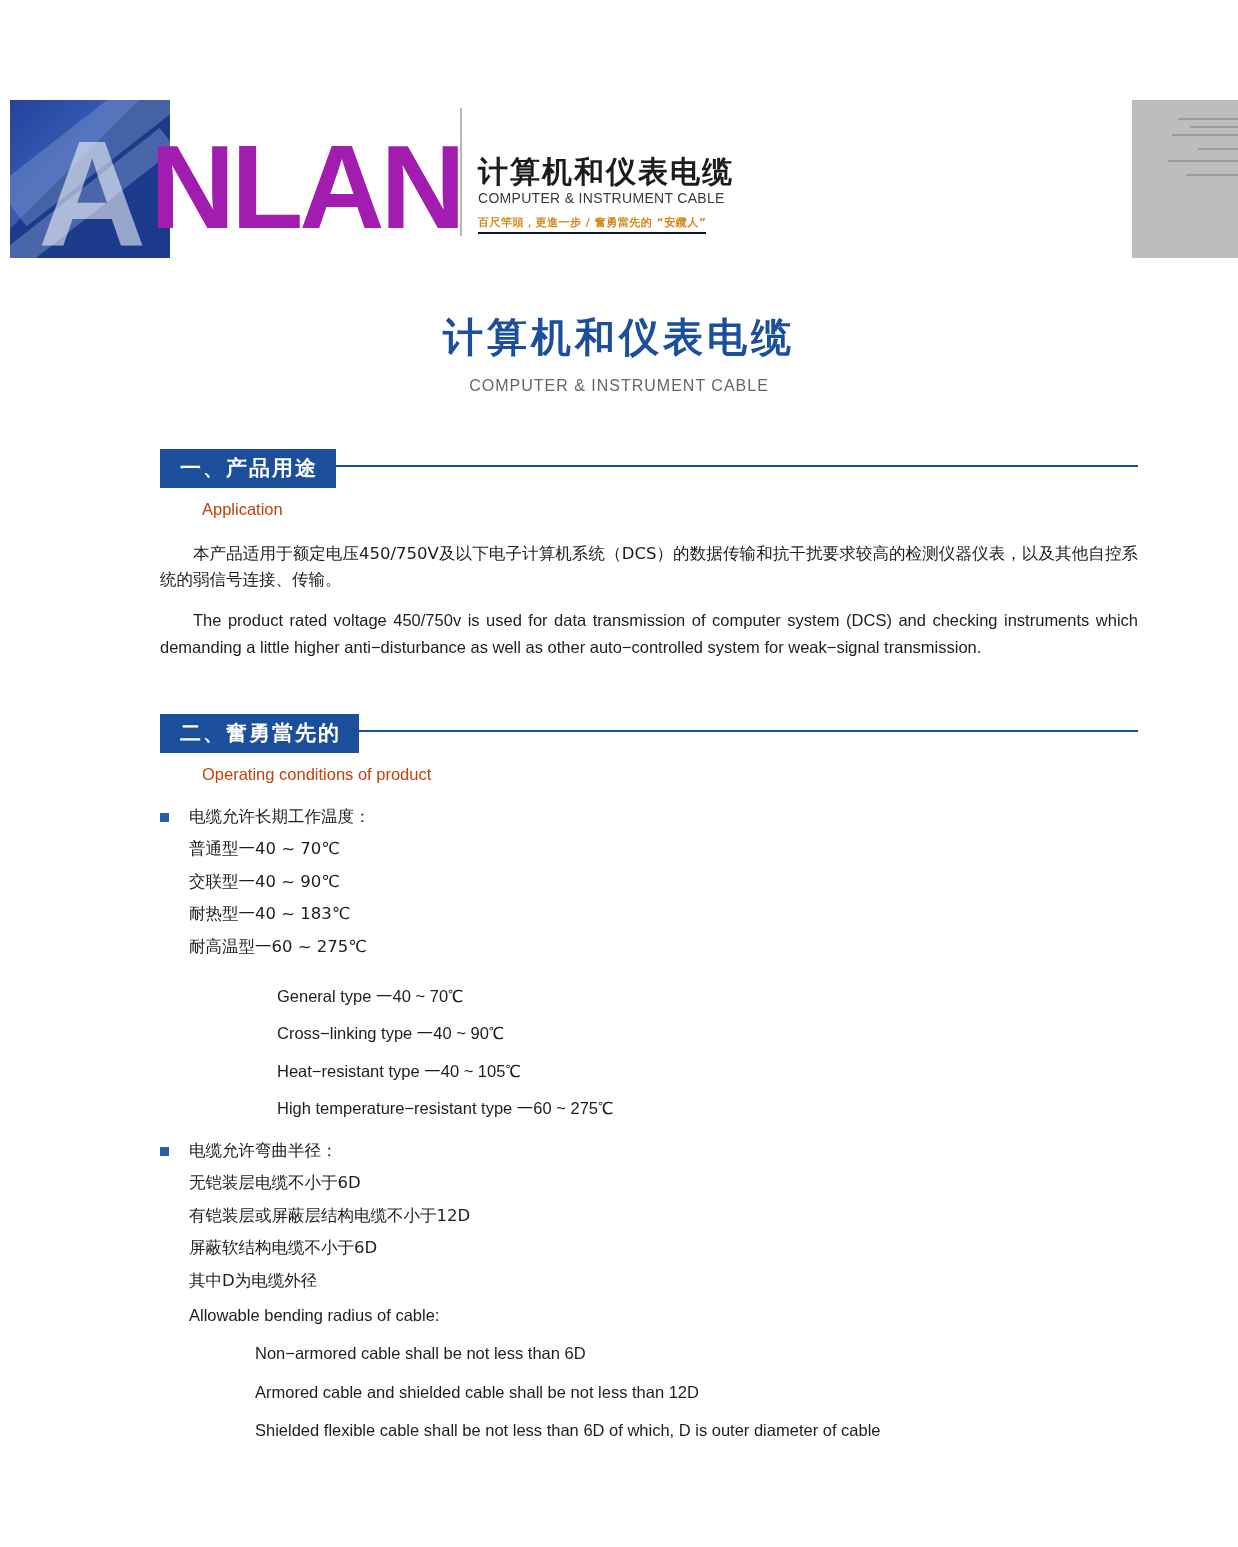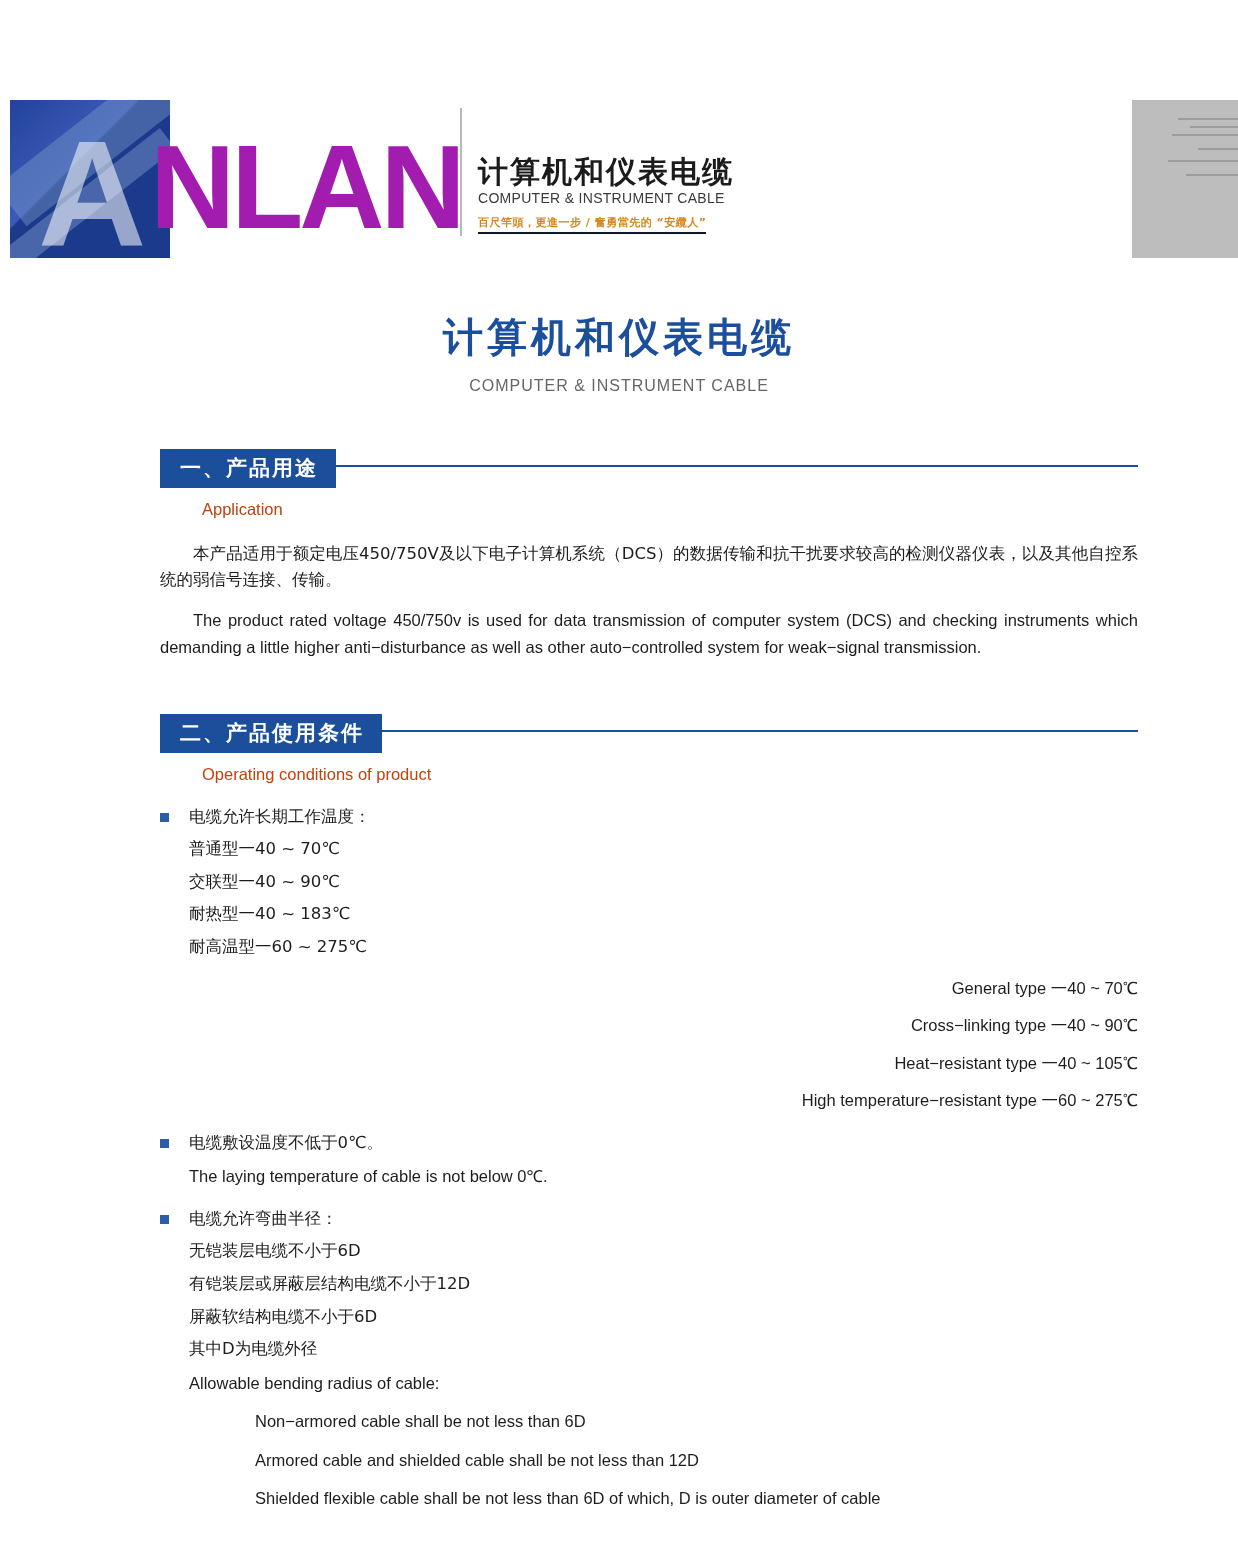--- a/index.html
+++ b/index.html
@@ -231,23 +231,22 @@
     margin-top: 7px;
   }
   .line-cn.first {
     margin-top: 0;
   }
   .line-en {
     font-size: 16.5px;
     margin-top: 9px;
   }
   .indent-list {
-    margin-top: 16px;
+    margin-top: 24px;
     margin-left: 88px;
-    text-align: right;
   }
   .indent-list .line-en {
     margin-top: 12px;
   }
   .indent-list2 {
     margin-top: 8px;
     margin-left: 66px;
   }
   .indent-list2 .line-en {
     margin-top: 13px;
@@ -291,21 +290,21 @@
   <div class="body-wrap">
     <div class="sub-en">Application</div>
     <p class="para cn">本产品适用于额定电压450/750V及以下电子计算机系统（DCS）的数据传输和抗干扰要求较高的检测仪器仪表，以及其他自控系统的弱信号连接、传输。</p>
     <p class="para en">The product rated voltage 450/750v is used for data transmission of computer system (DCS) and checking instruments which demanding a little higher anti−disturbance as well as other auto−controlled system for weak−signal transmission.</p>
   </div>
 </div>
 
 <div class="section">
   <div class="sec-head">
     <div class="rule"></div>
-    <span class="tab">二、产品使用条件</span>
+    <span class="tab">二、奮勇當先的</span>
   </div>
   <div class="body-wrap">
     <div class="sub-en">Operating conditions of product</div>
 
     <div class="bullet-row">
       <div class="bullet-sq"></div>
       <div class="bullet-body">
         <div class="line-cn first">电缆允许长期工作温度：</div>
         <div class="line-cn">普通型一40 ~ 70℃</div>
         <div class="line-cn">交联型一40 ~ 90℃</div>
@@ -313,27 +312,20 @@
         <div class="line-cn">耐高温型一60 ~ 275℃</div>
         <div class="indent-list">
           <div class="line-en">General type 一40 ~ 70℃</div>
           <div class="line-en">Cross−linking type 一40 ~ 90℃</div>
           <div class="line-en">Heat−resistant type 一40 ~ 105℃</div>
           <div class="line-en">High temperature−resistant type 一60 ~ 275℃</div>
         </div>
       </div>
     </div>
 
-    <div class="bullet-row">
-      <div class="bullet-sq"></div>
-      <div class="bullet-body">
-        <div class="line-cn first">电缆敷设温度不低于0℃。</div>
-        <div class="line-en">The laying temperature of cable is not below 0℃.</div>
-      </div>
-    </div>
 
     <div class="bullet-row">
       <div class="bullet-sq"></div>
       <div class="bullet-body">
         <div class="line-cn first">电缆允许弯曲半径：</div>
         <div class="line-cn">无铠装层电缆不小于6D</div>
         <div class="line-cn">有铠装层或屏蔽层结构电缆不小于12D</div>
         <div class="line-cn">屏蔽软结构电缆不小于6D</div>
         <div class="line-cn">其中D为电缆外径</div>
         <div class="line-en">Allowable bending radius of cable:</div>

